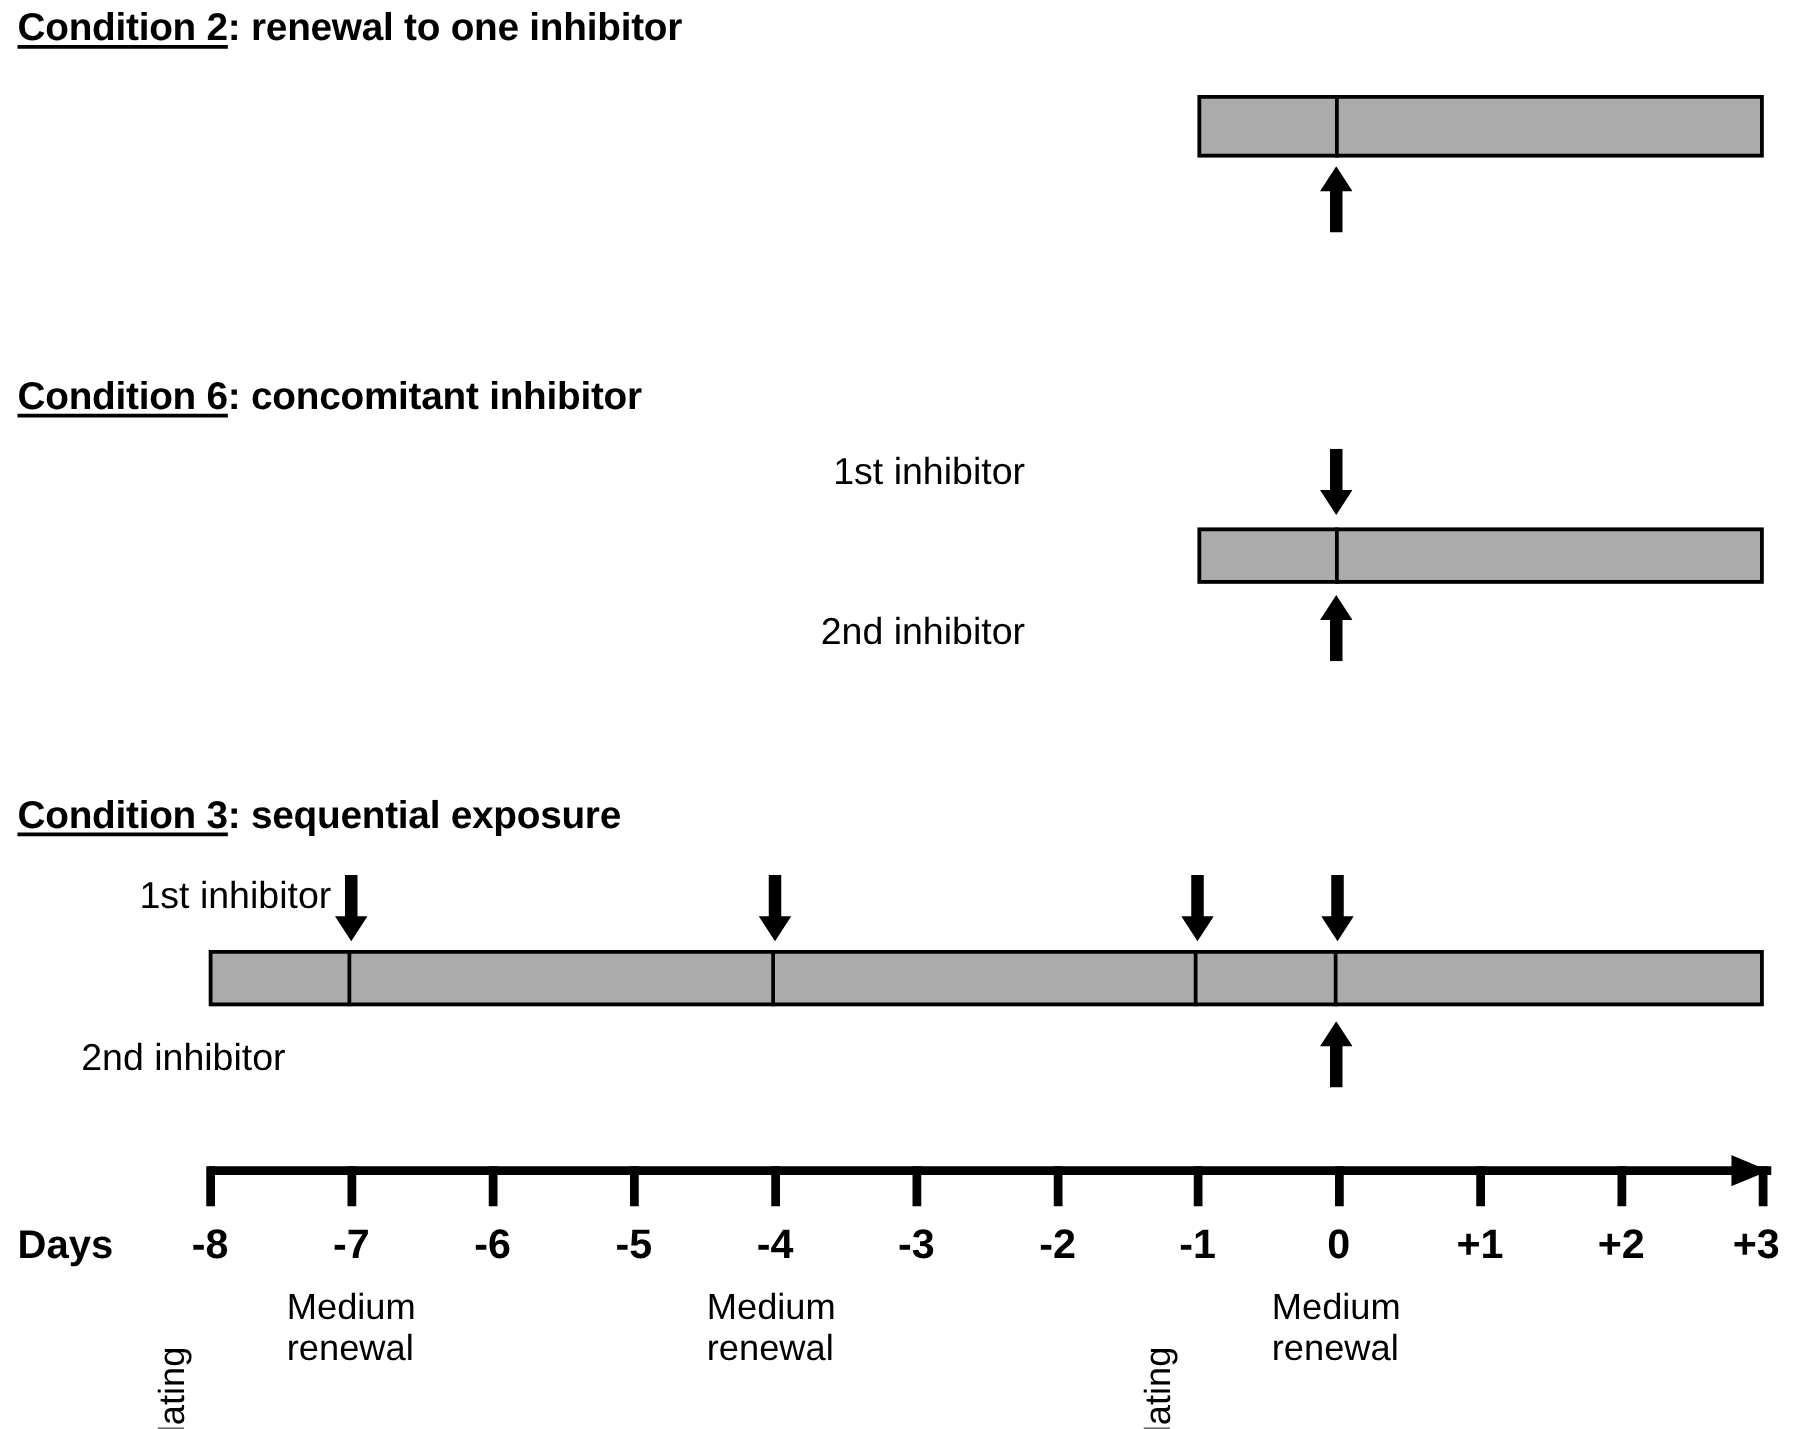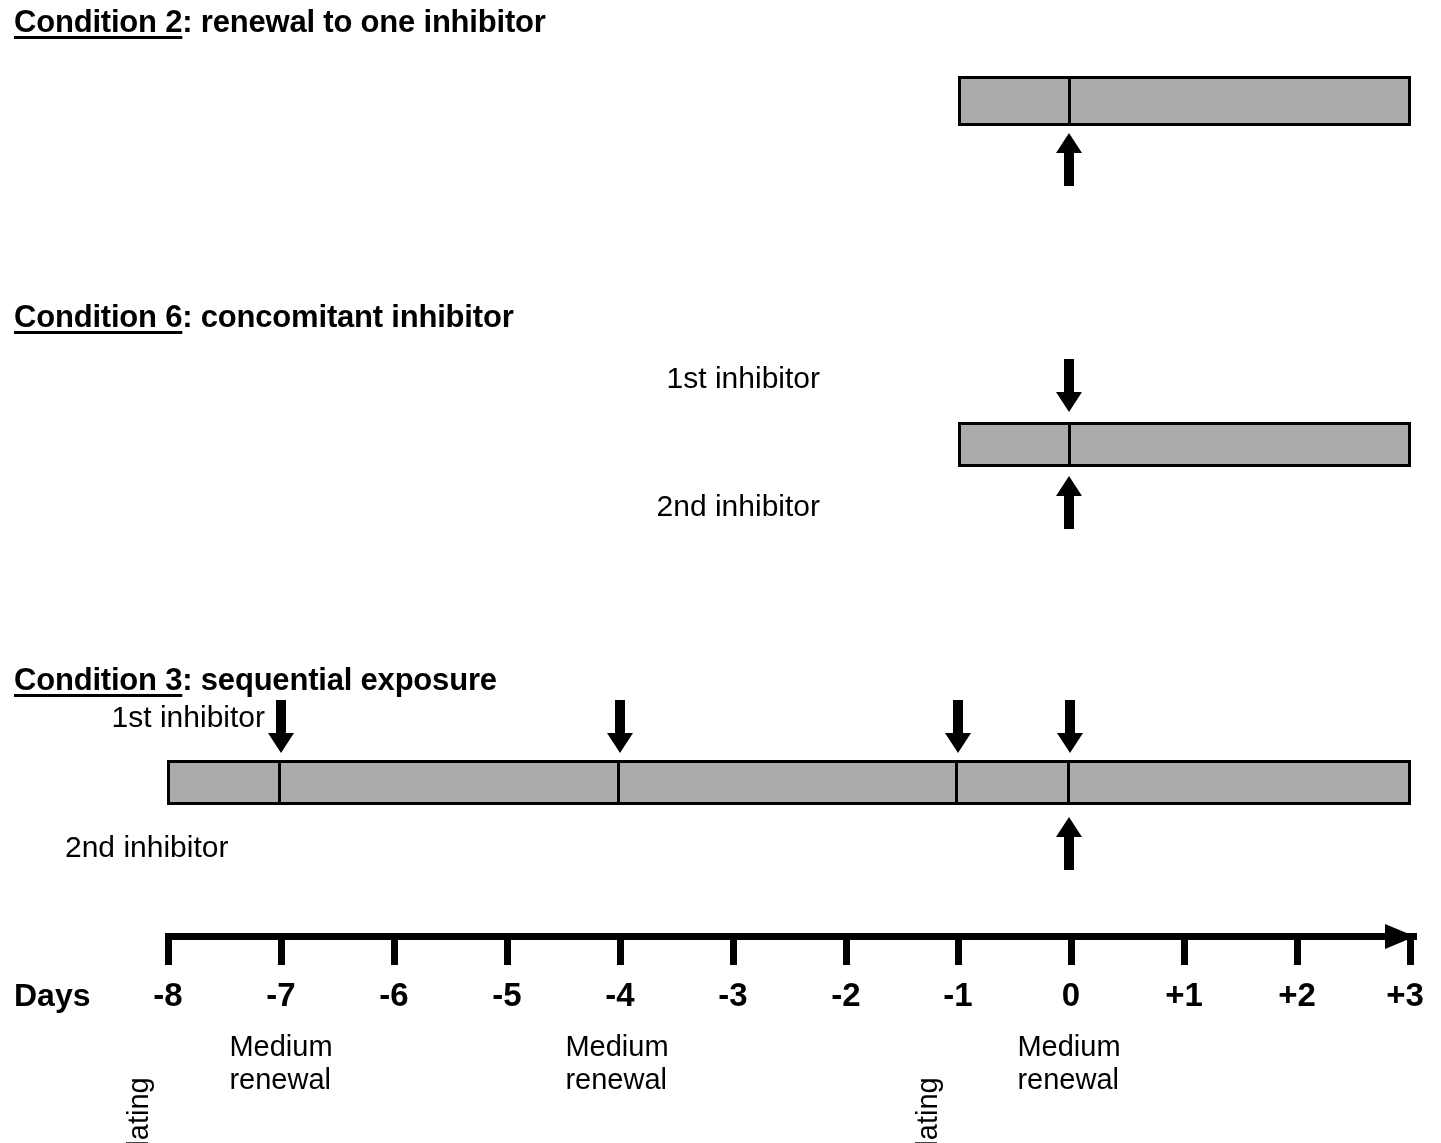--- a/index.html
+++ b/index.html
@@ -139,21 +139,21 @@
   <div class="bar" style="left:958px; top:422px; width:453px; height:45px;"></div>
   <div class="bar-divider" style="left:1068px; top:422px; height:45px;"></div>
 
   <div class="arrow" style="left:1056px; top:476px;">
     <svg width="26" height="53" viewBox="0 0 26 53">
       <polygon points="13,0 26,20 18,20 18,53 8,53 8,20 0,20" fill="#000000"></polygon>
     </svg>
   </div>
   <div class="label r" style="left:540px; top:489px; width:280px;">2nd inhibitor</div>
 
-  <div class="cond-heading" style="left:14px; top:663px;">
+  <div class="cond-heading" style="left:14px; top:635px;">
     <span class="u">Condition 3</span><span>: sequential exposure</span>
   </div>
 
   <div class="label r" style="left:0px; top:700px; width:265px;">1st inhibitor</div>
 
   <div class="arrow" style="left:268px; top:700px;">
     <svg width="26" height="53" viewBox="0 0 26 53">
       <polygon points="13,53 26,33 18,33 18,0 8,0 8,33 0,33" fill="#000000"></polygon>
     </svg>
   </div>

